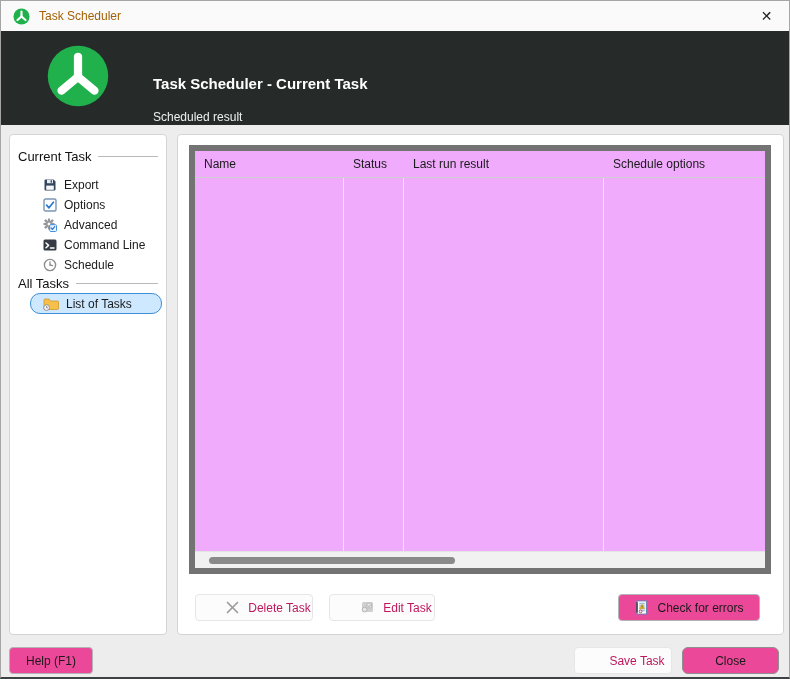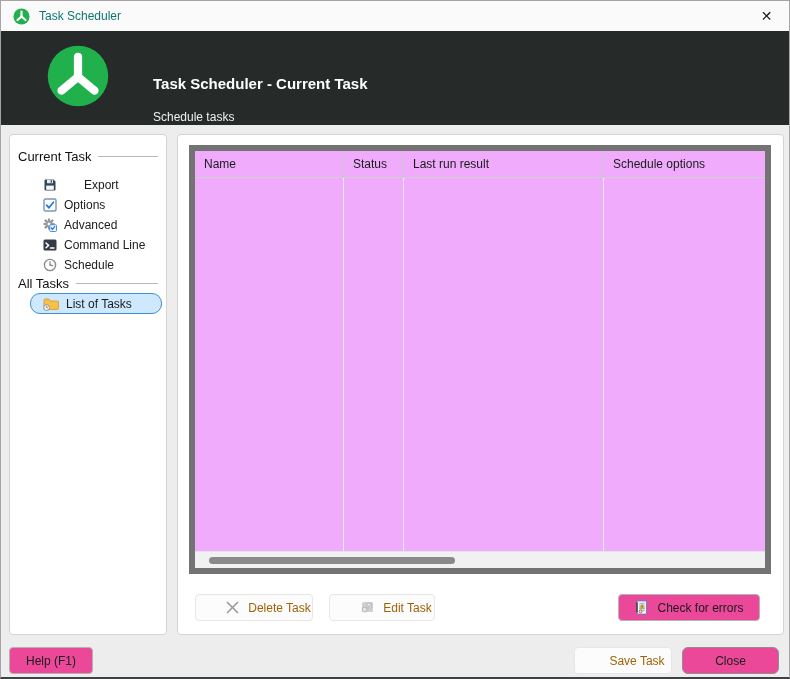--- a/index.html
+++ b/index.html
@@ -10,21 +10,21 @@
     background:#ededed; overflow:hidden;
     border:1px solid #a5a5a5; border-bottom:2px solid #3e4243;
   }
 
   
   .titlebar {
     position:absolute; left:0; top:0; width:100%; height:30px;
     background:#fafafa; display:flex; align-items:center;
   }
   .titlebar .app-ico { width:17px; height:17px; margin-left:12px; }
-  .titlebar .title { margin-left:9px; font-size:12px; color:#0f766e; }
+  .titlebar .title { margin-left:9px; font-size:12px; color:#a16207; }
   .close-btn {
     position:absolute; right:0; top:0; width:45px; height:30px;
     display:flex; align-items:center; justify-content:center;
     font-size:14px; color:#222; cursor:default;
   }
 
   
   .banner {
     position:absolute; left:0; top:30px; width:100%; height:94px;
     background:#262b2a;
@@ -73,21 +73,21 @@
     position:absolute; left:14px; top:5px; width:246px; height:7px;
     background:#8a8a8a; border-radius:4px;
   }
 
   
   .btn {
     position:absolute; height:27px; border:1px solid #b3b3b3; border-radius:4px;
     background:#ec4899; display:flex; align-items:center; justify-content:center;
     font-size:12px; color:#1a1a1a; gap:8px;
   }
-  .btn.disabled { border-color:#e6e6e6; background:#fcfcfc; color:#a16207;padding-left:28px; }
+  .btn.disabled { border-color:#e6e6e6; background:#fcfcfc; color:#be185d;padding-left:28px; }
   .btn .bic { width:15px; height:15px; flex:0 0 auto; }
   .btn-delete { left:17px;  top:459px; width:118px; }
   .btn-edit   { left:151px; top:459px; width:106px; }
   .btn-check  { left:440px; top:459px; width:142px; }
 
   .btn-help  { left:8px;   top:646px; width:84px; }
   .btn-save  { left:573px; top:646px; width:98px; }
   .btn-close { left:681px; top:646px; width:97px; border-color:#8f8f8f;border-radius:6px; }
 </style>
 </head>
@@ -113,31 +113,31 @@
   <div class="banner">
     <svg class="big-ico" viewBox="0 0 72 72">
       <circle cx="36" cy="36" r="33" fill="#21b14c"></circle>
       <g stroke="#ffffff" stroke-width="9" stroke-linecap="round">
         <line x1="36" y1="37" x2="36" y2="15"></line>
         <line x1="36" y1="37" x2="18" y2="52"></line>
         <line x1="36" y1="37" x2="54" y2="52"></line>
       </g>
     </svg>
     <div class="b-title">Task Scheduler - Current Task</div>
-    <div class="b-sub">Schedule tasks</div>
+    <div class="b-sub">Scheduled result</div>
   </div>
 
   <div class="panel sidebar">
 
     <div class="group-head" style="top:13px;">
       <span>Current Task</span>
       <span class="rule"></span>
     </div>
 
-    <div class="side-item" style="top:40px;gap:20px;">
+    <div class="side-item" style="top:40px;">
       <svg class="ic" viewBox="0 0 14 14">
         <path d="M1.5 2.5 a1 1 0 0 1 1 -1 h8 l2 2 v8 a1 1 0 0 1 -1 1 h-9 a1 1 0 0 1 -1 -1 z" fill="#33465e"></path>
         <rect x="4" y="1.8" width="6" height="3.4" fill="#e8edf2"></rect>
         <rect x="7.6" y="2.3" width="1.4" height="2.3" fill="#33465e"></rect>
         <rect x="3.2" y="7.6" width="7.6" height="4.2" fill="#f5f7f9"></rect>
       </svg>
       <span>Export</span>
     </div>
 
     <div class="side-item" style="top:60px;">

